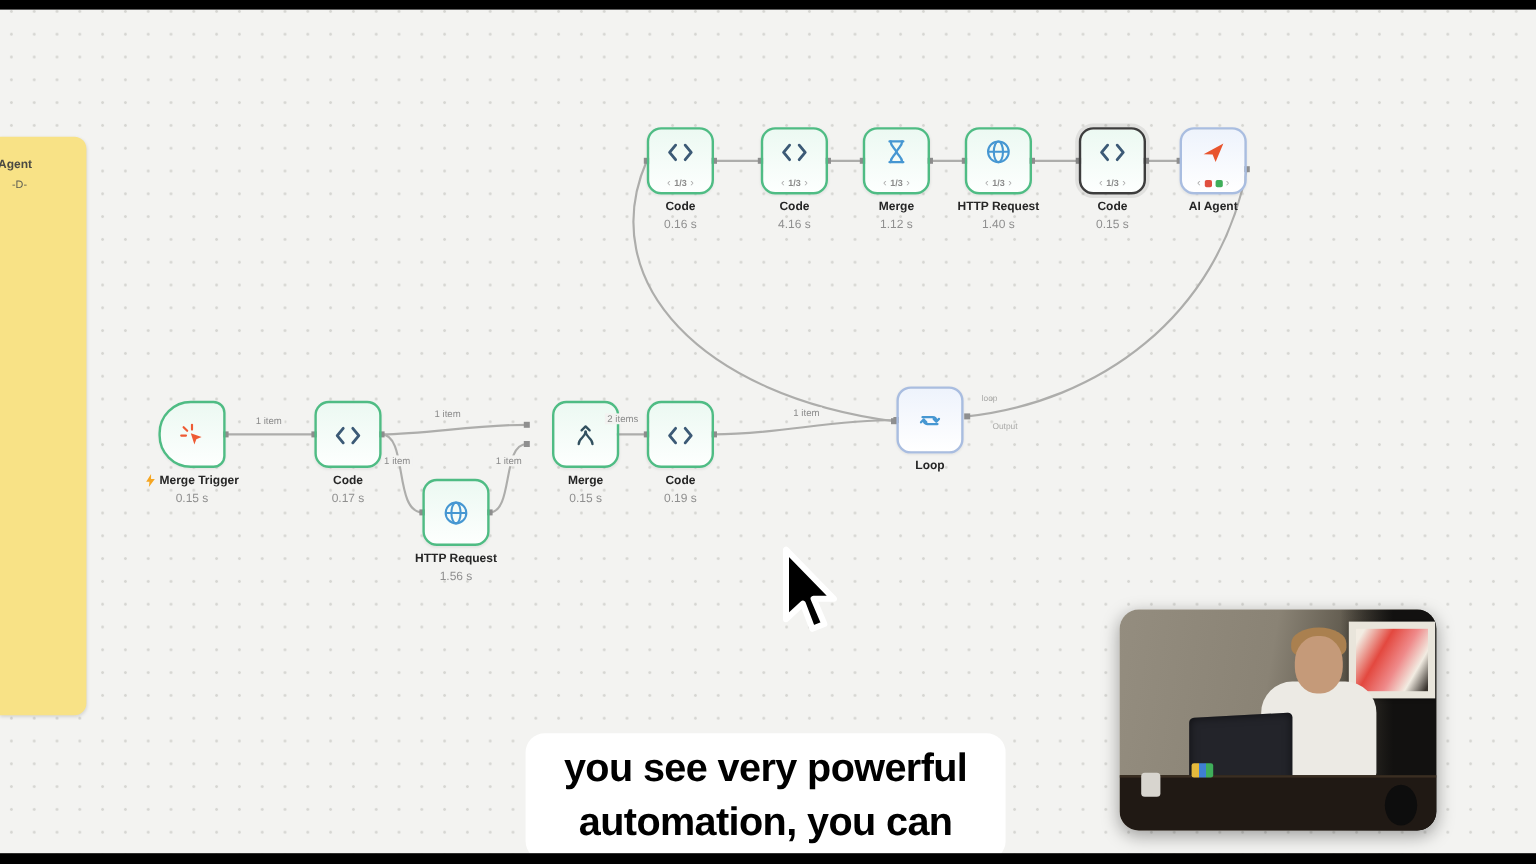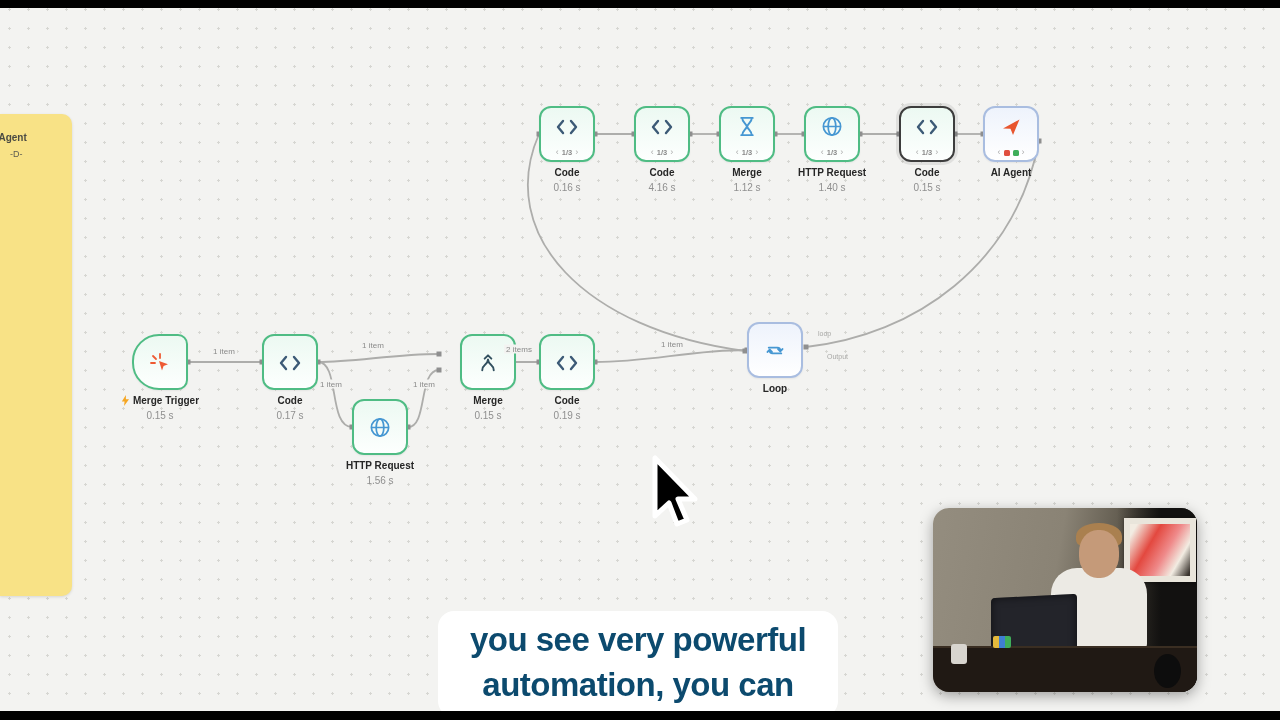--- a/index.html
+++ b/index.html
@@ -70,21 +70,21 @@
   .webcam .laptop{position:absolute;left:58px;top:88px;width:86px;height:62px;background:#23242a;
     border-radius:4px;transform:skewY(-3deg);box-shadow:inset 0 0 8px rgba(0,0,0,.6);}
   .webcam .stickers{position:absolute;left:60px;top:128px;width:18px;height:12px;
     background:linear-gradient(90deg,#e4b93c 33%,#3f7fd2 33% 66%,#3fae5a 66%);border-radius:2px;}
   .webcam .cup{position:absolute;left:18px;top:136px;width:16px;height:20px;background:#d8d5cf;border-radius:3px;}
   .webcam .mic{position:absolute;left:221px;top:146px;width:27px;height:34px;background:#0d0d0d;border-radius:50%;}
 
   
   .subtitle{position:absolute;left:438px;top:611px;width:400px;background:#ffffff;border-radius:16px;
     padding:6px 0 10px 0;text-align:center;z-index:6;}
-  .subtitle .line{font-size:33px;font-weight:800;color:#0c4a6e;line-height:45px;letter-spacing:-0.5px;}
+  .subtitle .line{font-size:33px;font-weight:800;color:#000000;line-height:45px;letter-spacing:-0.5px;}
 </style>
 </head>
 <body>
 
 <div class="bar top"></div>
 <div class="bar bottom"></div>
 
 <div class="sticky">
   <div class="note-title">AI Agent</div>
   <div class="note-body">-D-</div>

